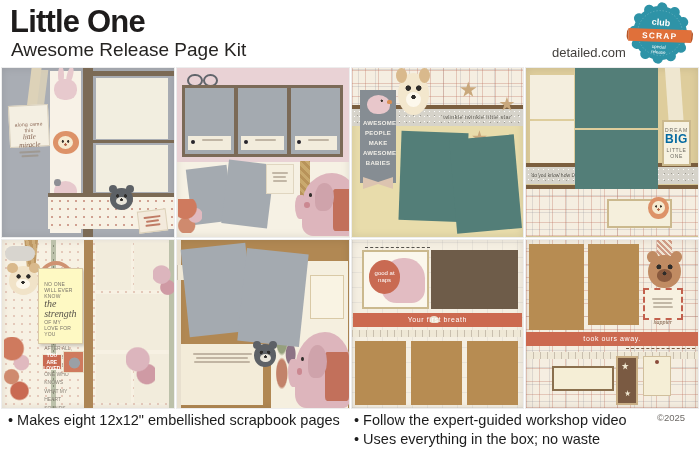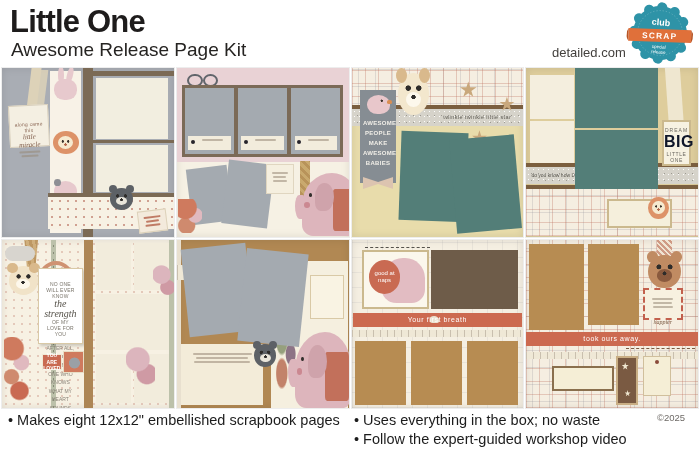--- a/index.html
+++ b/index.html
@@ -125,40 +125,40 @@
   .p4 .matB{left:2%;top:31.5%;width:26%;height:25%;background:#f4eede;}
   .p4 .glit{left:0;top:59%;width:100%;height:10%;}
   .p4 .glit span{position:absolute;left:3%;top:30%;font-size:5px;color:#55524a;}
   .p4 .rule2{left:0;top:69.3%;width:100%;height:2.4%;background:#7b5f3f;}
   .p4 .pbot{left:0;top:71.7%;width:100%;height:28.3%;}
   .p4 .tealA{left:28.5%;top:0;width:48.5%;height:35.5%;background:#537e78;}
   .p4 .tealB{left:28.5%;top:37%;width:48.5%;height:35%;background:#537e78;}
   .p4 .rib{left:82%;top:0;width:9%;height:36%;background:#efe7d0;transform:skewX(4deg);}
   .p4 .tag{left:79%;top:31%;width:17%;height:27%;background:#f7f2e2;border:2px solid #cbb98e;text-align:center;padding-top:3%;}
   .p4 .tag .sm{position:static;display:block;font-size:5px;color:#6b6860;letter-spacing:1px;}
-  .p4 .tag .bg{position:static;display:block;font-size:16px;font-weight:bold;color:#0f172a;letter-spacing:.5px;line-height:1.1;}
+  .p4 .tag .bg{position:static;display:block;font-size:12px;font-weight:bold;color:#0369a1;letter-spacing:.5px;line-height:1.1;}
   .p4 .tag .tn{position:static;display:block;font-size:5px;color:#6b6860;letter-spacing:.6px;}
   .p4 .lab{left:47%;top:78%;width:38%;height:17%;background:#f5efdc;border:2px solid #cbb98e;}
   .p4 .lionB{left:71%;top:76.5%;width:12%;height:13%;}
   
   .p5{background:#f7f1e3;}
   .p5 .bgd{inset:0;opacity:.5;}
   .p5 .sage1{left:28.5%;top:0;width:3%;height:100%;background:#bcc1aa;
       background-image:repeating-linear-gradient(0deg, rgba(90,95,75,.55) 0 2px, transparent 2px 7px);background-size:1px 100%;background-position:50% 0;background-repeat:no-repeat;}
   .p5 .sage2{left:97%;top:0;width:3%;height:100%;background:#bcc1aa;}
   .p5 .ribs{left:13%;top:0;width:8%;height:25%;background:repeating-linear-gradient(75deg,#cfae7c 0 3px,#bd9763 3px 6px);clip-path:polygon(0 0,100% 0,72% 100%,28% 100%);}
   .p5 .cloud{left:2%;top:4%;width:17%;height:9%;background:#d8d5cf;border-radius:40px;}
   .p5 .tiger{left:4%;top:16%;width:17%;height:17%;--bc:#f1e3c8;--ec:#d9b98c;--mz:#fdf8ec;
       background:radial-gradient(circle at 33% 36%, #2e2c2a 7%, transparent 9%),
                  radial-gradient(circle at 67% 36%, #2e2c2a 7%, transparent 9%), #f1e3c8;}
   .p5 .rainbow{left:21%;top:13%;width:21%;height:11%;overflow:hidden;}
   .p5 .rainbow i{position:absolute;left:0;top:0;width:100%;height:200%;border:4px solid #cf9272;border-radius:50%;}
   .p5 .pblob{left:24%;top:19%;width:22%;height:16%;background:#e3c3c8;border-radius:50% 60% 40% 50%;}
-  .p5 .qcard{left:21%;top:17%;width:26%;height:45%;background:#ffffff;border:1px solid #d9c9a6;
-      box-shadow:2px 2px 3px rgba(0,0,0,.18);padding:7% 3%;text-align:center;}
+  .p5 .qcard{left:21%;top:17%;width:26%;height:45%;background:#fef9c3;border:1px solid #d9c9a6;
+      box-shadow:2px 2px 3px rgba(0,0,0,.18);padding:7% 3%;}
   .p5 .q1,.p5 .q3{position:static;display:block;font-size:5px;color:#7a756b;letter-spacing:.2px;}
   .p5 .q2{position:static;display:block;font-size:10px;color:#56524a;font-family:"Liberation Serif",serif;font-style:italic;line-height:1;}
   .p5 .q4{position:static;display:block;font-size:5px;color:#8a8378;line-height:1.7;margin-top:7px;text-transform:uppercase;}
   .p5 .loved{left:23%;top:68%;width:12%;height:9.5%;background:#c96a52;border:1px solid #f0e8d5;color:#fff;
       font-size:5px;font-weight:bold;display:flex;align-items:center;justify-content:center;text-align:center;line-height:1.3;text-transform:uppercase;}
   .p5 .art{left:35.5%;top:66%;width:12%;height:13.5%;background:
       radial-gradient(circle at 55% 55%, #9aa0a6 0 34%, transparent 38%), #cf7a5e;border:1px solid #e8ddc5;}
   .p5 .flor{left:1%;top:58%;width:15%;height:38%;background:
       radial-gradient(circle at 32% 18%, #cf7a5e 0 20%, transparent 23%),
       radial-gradient(circle at 70% 40%, #e0b9bf 0 17%, transparent 20%),
@@ -479,16 +479,16 @@
     </div>
     <div class="ctag"></div>
   </div>
 
 </div>
 
 <ul class="a bullets bl">
   <li>Makes eight 12x12" embellished scrapbook pages</li>
 </ul>
 <ul class="a bullets br">
+  <li>Follow the expert-guided workshop video</li>
   <li>Uses everything in the box; no waste</li>
-  <li>Follow the expert-guided workshop video</li>
 </ul>
 <div class="a copyright">©2025</div>
 
 </body></html>

